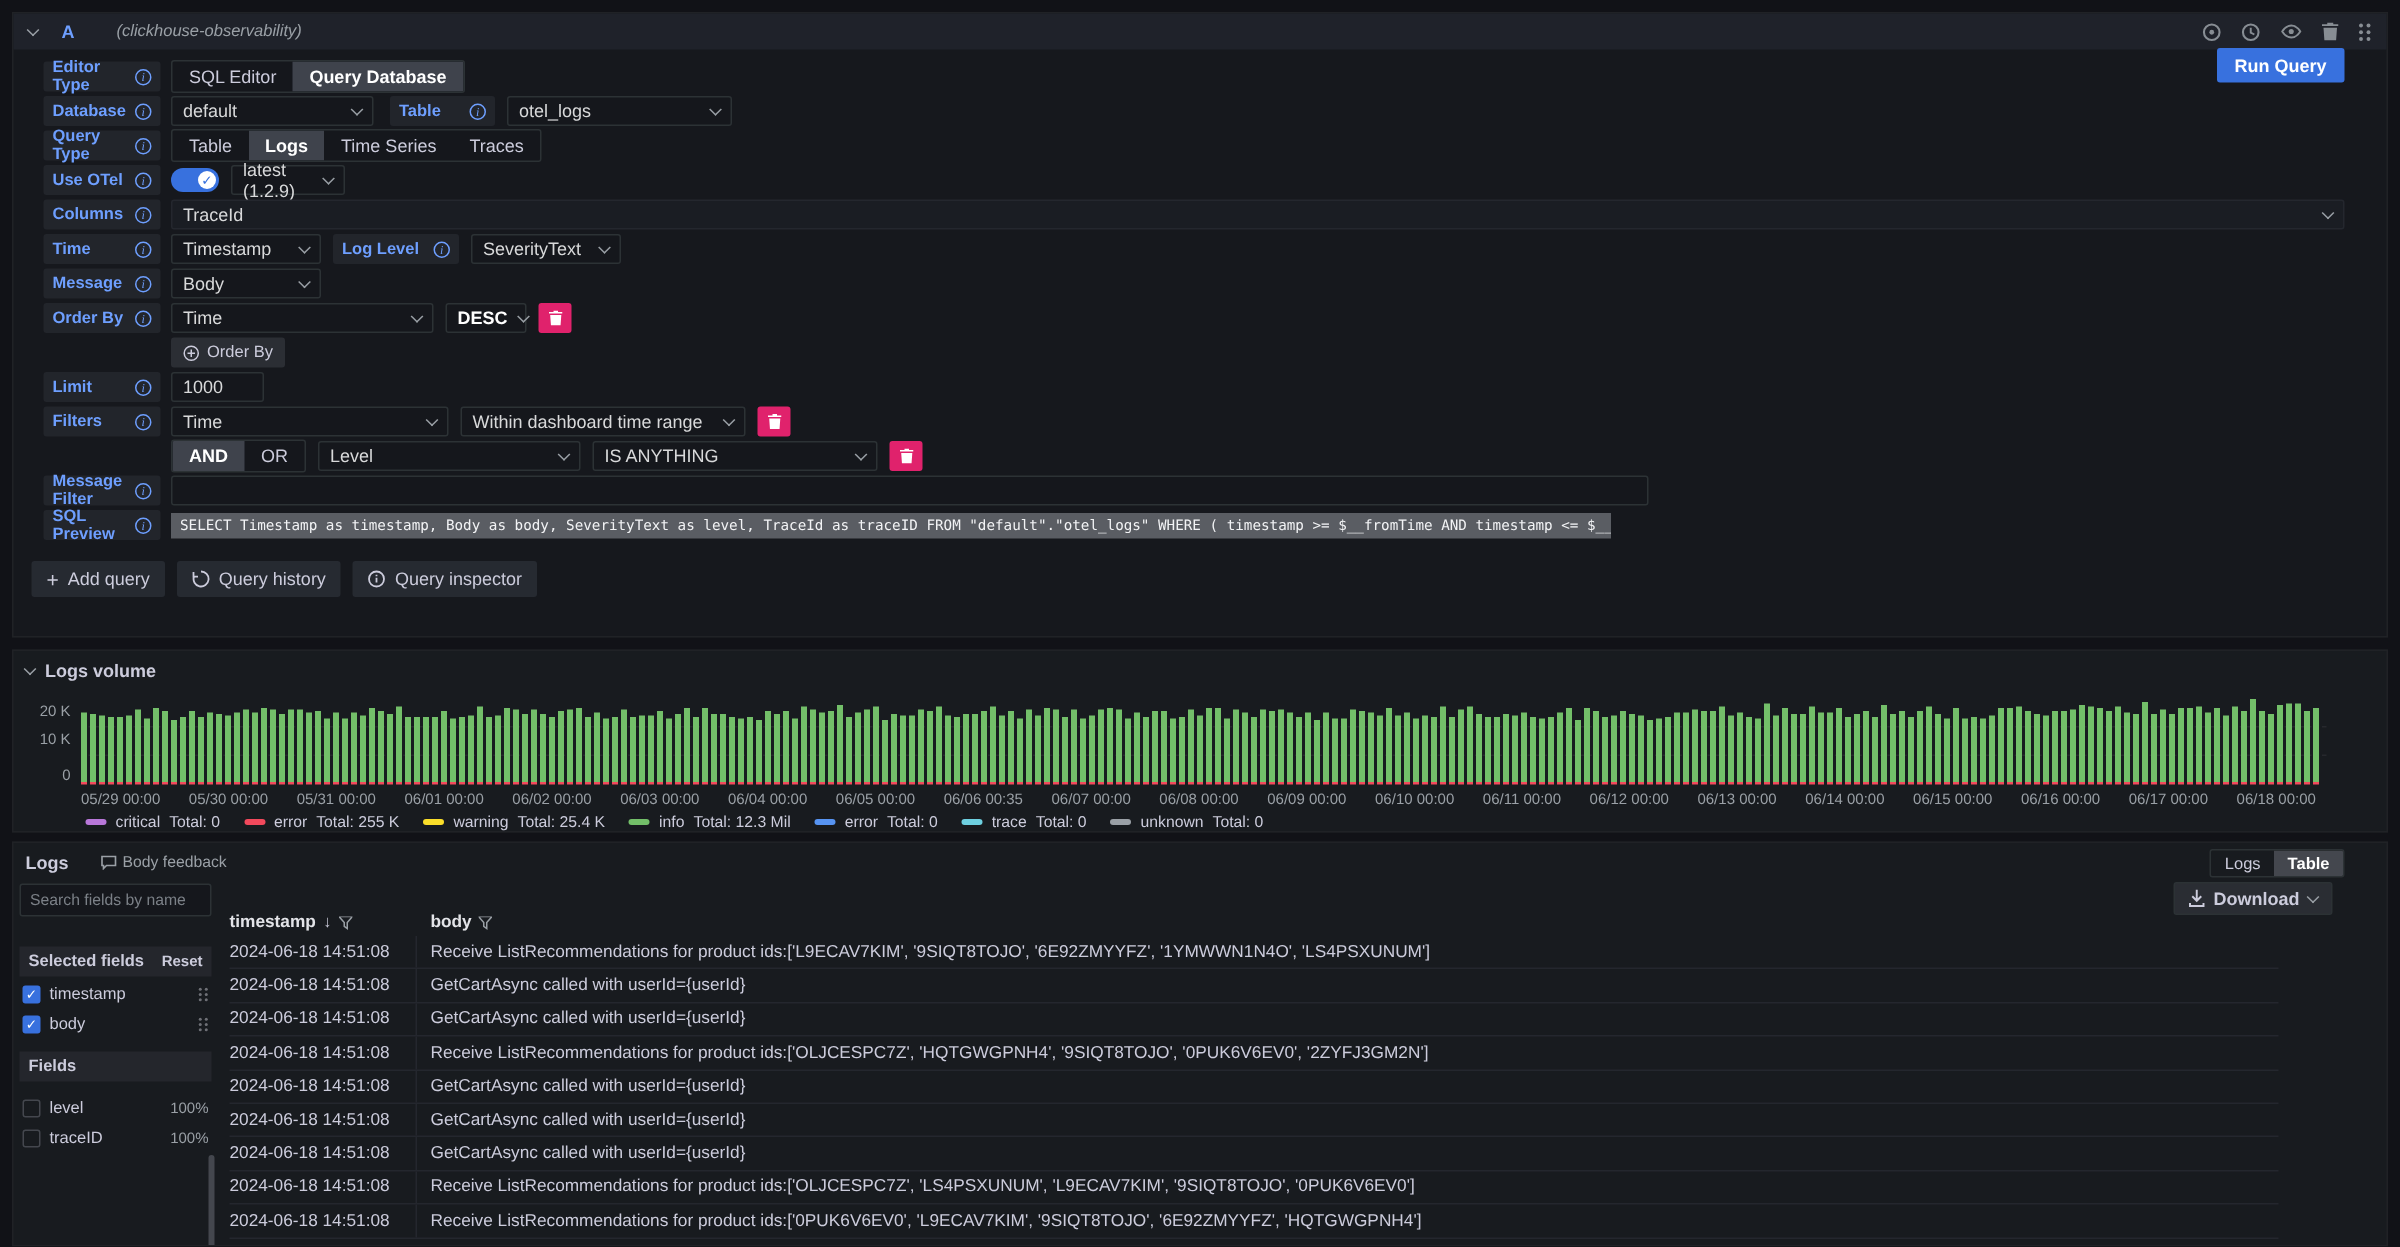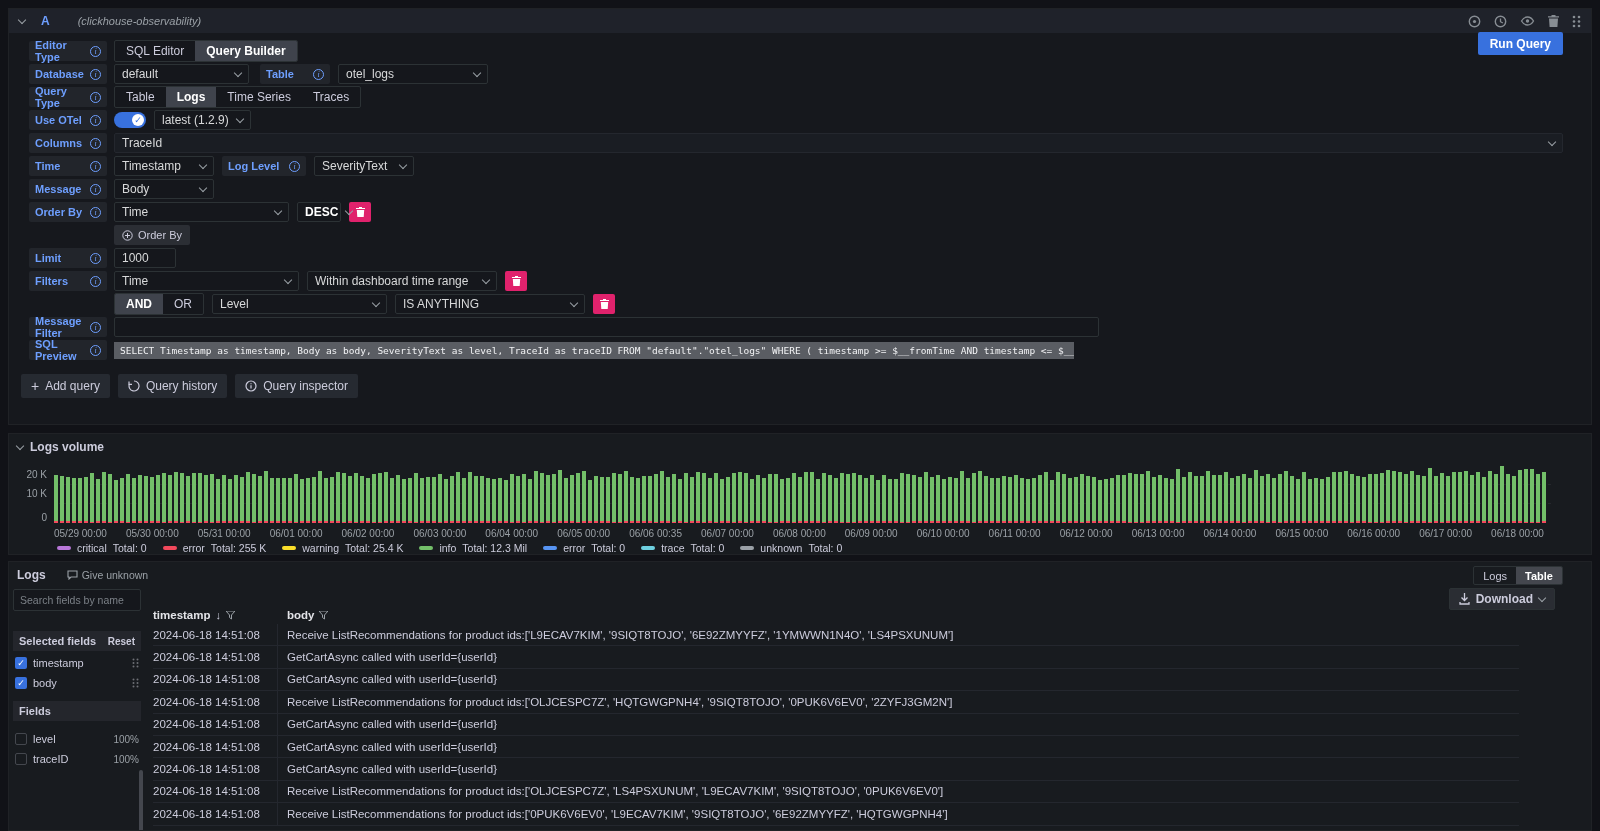--- a/index.html
+++ b/index.html
@@ -126,21 +126,21 @@
   <div class="form">
 
     <div class="frow">
       <div class="lblbox">
           <span class="lt">Editor Type</span>
           <span class="infoi">i</span>
         </div>
       <div class="ctl">
           <div class="seg">
         <span class="opt">SQL Editor</span>
-        <span class="opt active">Query Builder</span>
+        <span class="opt active">Query Database</span>
       </div>
         </div>
     </div>
 
     <div class="frow">
       <div class="lblbox">
           <span class="lt">Database</span>
           <span class="infoi">i</span>
         </div>
       <div class="ctl">
@@ -176,21 +176,21 @@
 
     <div class="frow">
       <div class="lblbox">
           <span class="lt">Use OTel</span>
           <span class="infoi">i</span>
         </div>
       <div class="ctl">
         <div class="toggle">
             <div class="knob">✓</div>
           </div>
-        <div class="sel" style="width:97px">
+        <div class="sel" style="width:76px">
             <span>latest (1.2.9)</span>
             <span class="chev"></span>
           </div>
       </div>
     </div>
 
     <div class="frow">
       <div class="lblbox">
           <span class="lt">Columns</span>
           <span class="infoi">i</span>
@@ -240,21 +240,21 @@
     <div class="frow">
       <div class="lblbox">
           <span class="lt">Order By</span>
           <span class="infoi">i</span>
         </div>
       <div class="ctl">
         <div class="sel" style="width:175px">
             <span>Time</span>
             <span class="chev"></span>
           </div>
-        <div class="sel" style="width:44px">
+        <div class="sel" style="width:54px">
             <span style="font-weight:bold;color:#fff">DESC</span>
             <span class="chev"></span>
           </div>
         <button class="trashbtn">
             <svg width="9" height="10" viewBox="0 0 9 10">
               <path fill="#fff" d="M3 0h3v1h3v1H0V1h3zM.8 3h7.4l-.5 7H1.3z"></path>
             </svg>
           </button>
       </div>
     </div>
@@ -698,21 +698,21 @@
     </div>
 </div>
 
 <div class="panel" id="logs">
   <div class="ptitle">
     <span>Logs</span>
     <span class="feedback">
       <svg width="11" height="10" viewBox="0 0 11 10">
           <path d="M1 1h9v6H4L2 9V7H1z" fill="none" stroke="#9aa0a6" stroke-width="1.1"></path>
         </svg>
-      <span>Give unknown</span>
+      <span>Body feedback</span>
     </span>
   </div>
   <div class="viewtoggle">
     <span class="opt">Logs</span>
     <span class="opt active">Table</span>
   </div>
   <button class="dlbtn">
     <svg width="11" height="12" viewBox="0 0 11 12">
         <path d="M5.5 0v7M2.5 4.5l3 3 3-3" fill="none" stroke="#ccccdc" stroke-width="1.3"></path>
         <path d="M1 9v2h9V9" fill="none" stroke="#ccccdc" stroke-width="1.3"></path>

